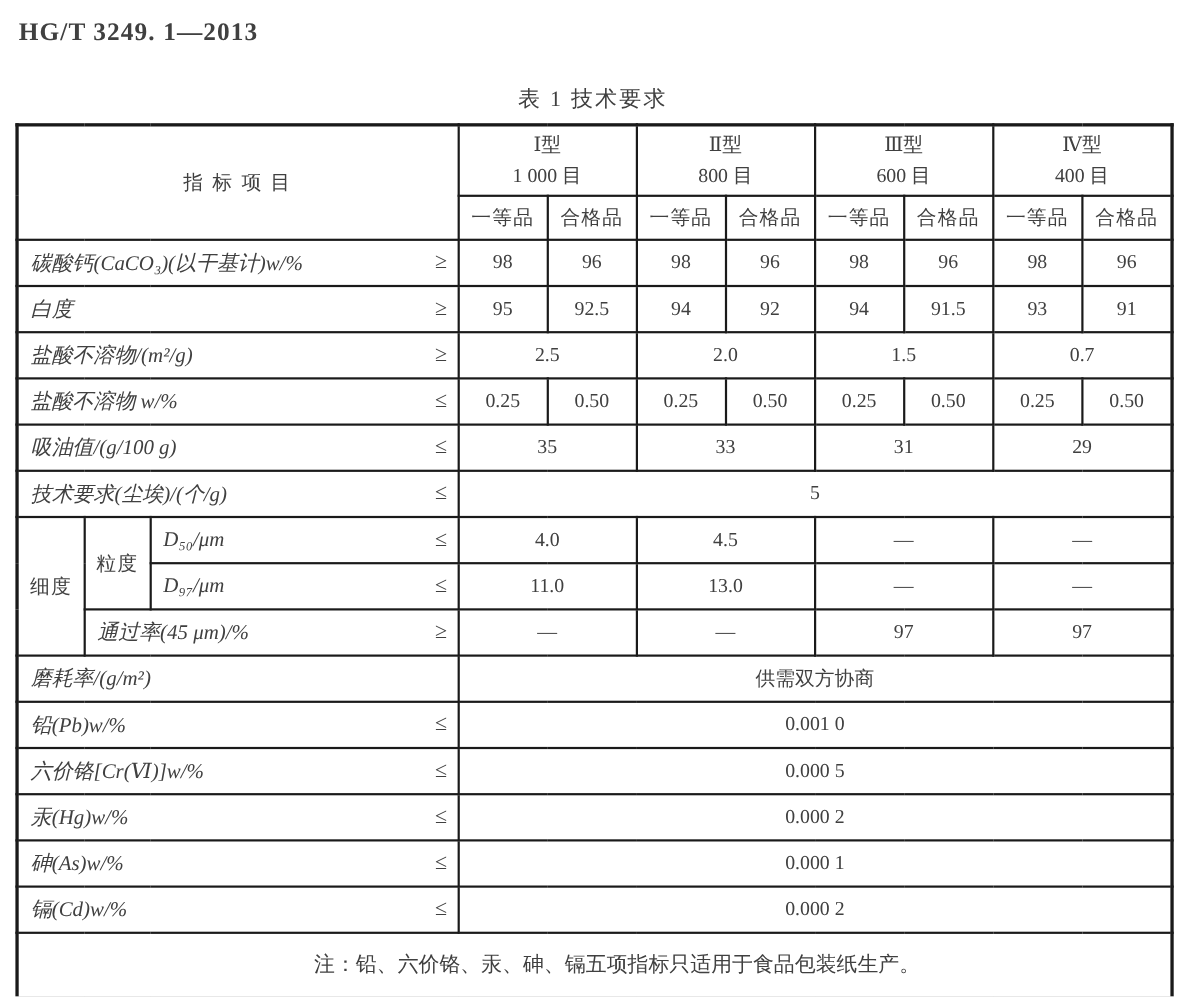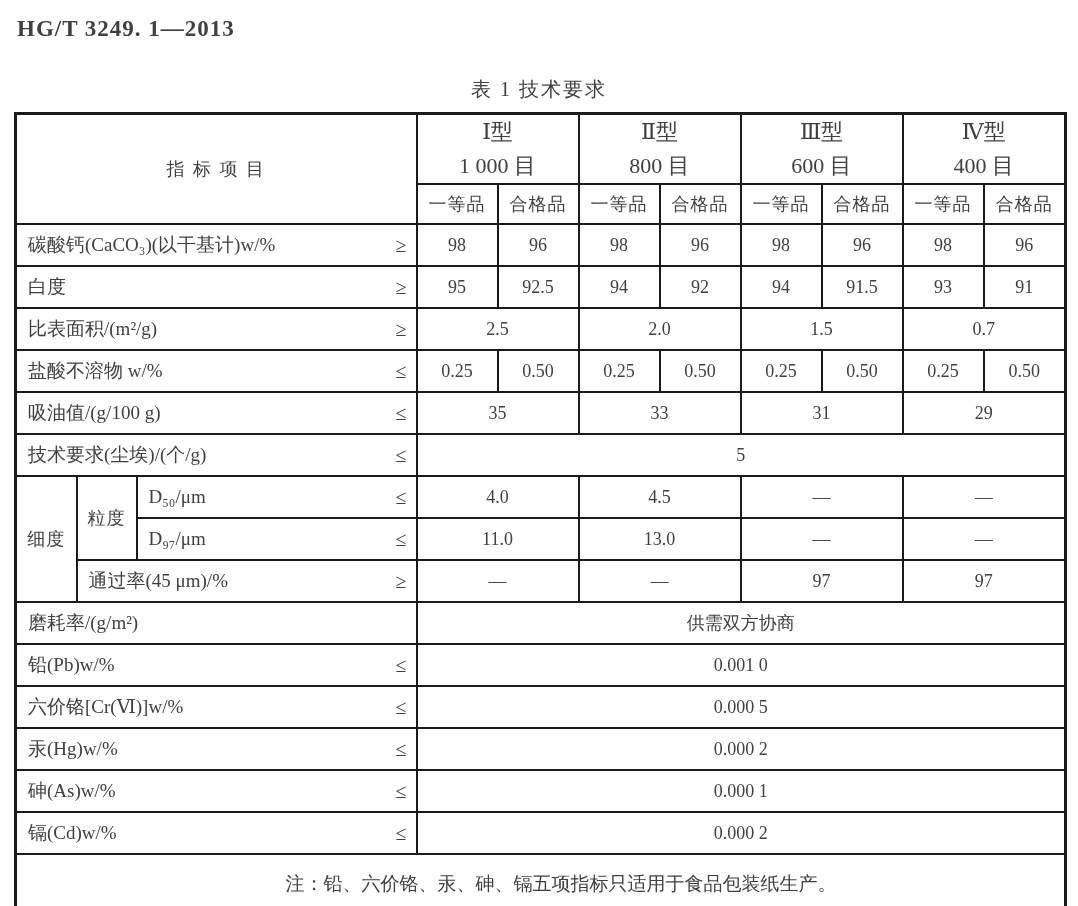--- a/index.html
+++ b/index.html
@@ -28,28 +28,28 @@
   table.spec td {
     border:2px solid #1a1a1a;
     text-align:center; vertical-align:middle;
     font-size:18px; padding:0;
     overflow:hidden; white-space:nowrap;
   }
   tr.h1 { height:64px; }
   tr.h2 { height:40px; }
   tr.data { height:42px; }
   tr.note-row { height:60px; }
-  .type-cell div { line-height:1.55; font-size:22px; }
+  .type-cell div { line-height:1.55; font-size:18px; }
   .item-header { font-size:19px; letter-spacing:2px;font-family:Liberation Serif, serif; }
   .grade { font-size:19px; letter-spacing:1px;border-radius:12px; }
   .lblflex {
     display:flex; justify-content:space-between; align-items:center;
     padding:0 9px 0 11px;
   }
-  .lbl-text { font-size:19px; }
+  .lbl-text { font-size:19px;font-style:italic; }
   .op { font-size:20px; padding-left:6px; }
   .grp { font-size:19px; letter-spacing:1px; }
   .val { font-size:18px; }
   td.note-cell { text-align:left; }
   .note-text { padding-left:41px; font-size:19px; }
 </style>
 </head>
 <body>
 
 <div class="page">
@@ -133,21 +133,21 @@
       <td class="val">92</td>
       <td class="val">94</td>
       <td class="val">91.5</td>
       <td class="val">93</td>
       <td class="val">91</td>
     </tr>
 
     <tr class="data">
       <td colspan="3">
         <div class="lblflex">
-          <span class="lbl-text">比表面积/(m²/g)</span>
+          <span class="lbl-text">盐酸不溶物/(m²/g)</span>
           <span class="op">≥</span>
         </div>
       </td>
       <td class="val" colspan="2">2.5</td>
       <td class="val" colspan="2">2.0</td>
       <td class="val" colspan="2">1.5</td>
       <td class="val" colspan="2">0.7</td>
     </tr>
 
     <tr class="data">

